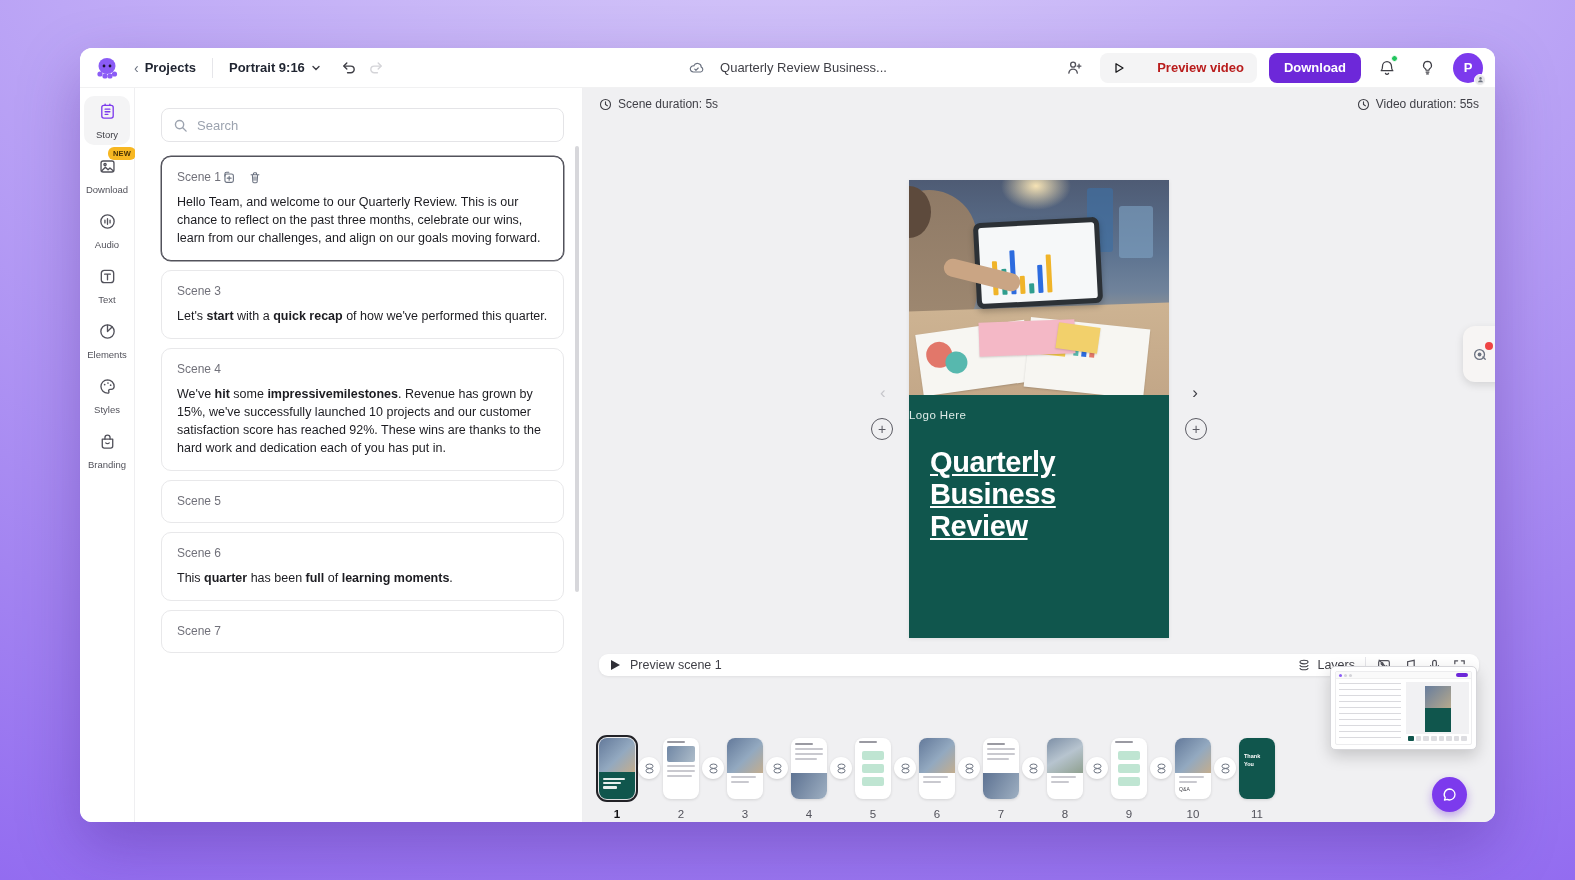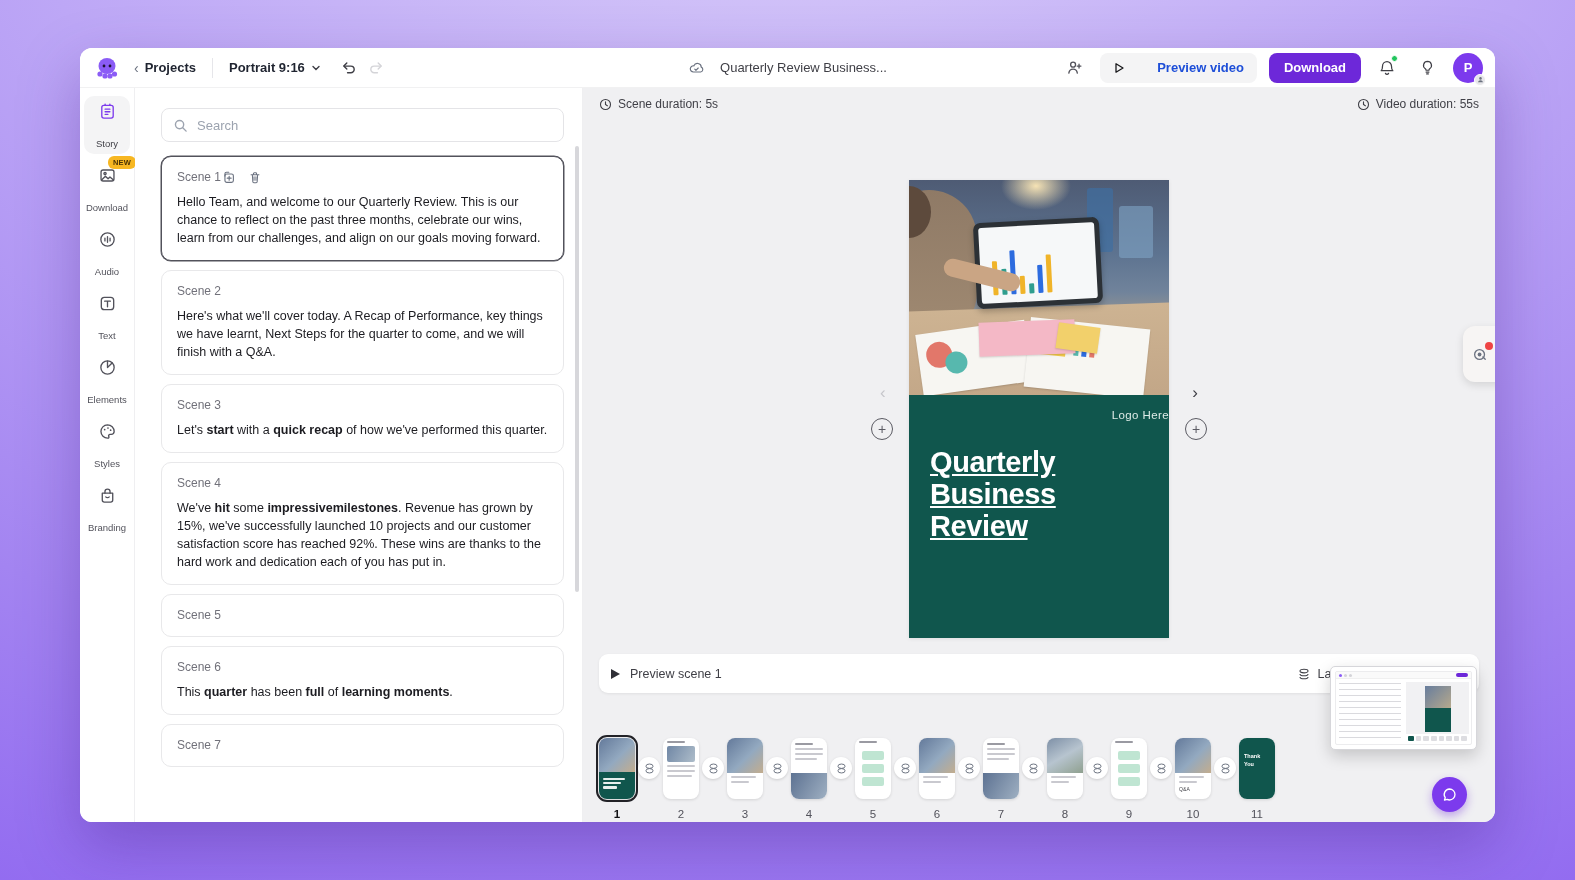--- a/index.html
+++ b/index.html
@@ -22,40 +22,40 @@
   .hdr-div { width:1px; height:20px; background:#e6e6ea; margin:0 16px; }
   .chev-down { color:#3f3f46; }
   .icon-btn { background:none; border:none; display:flex; align-items:center; justify-content:center;
     width:28px; height:28px; color:#3f3f46; cursor:pointer; }
   .icon-btn.disabled { color:#d4d4d8; }
   .hdr-center { position:absolute; left:50%; transform:translateX(-50%); display:flex;
     align-items:center; gap:16px; color:#3f3f46; font-size:13px; }
   .hdr-right { margin-left:auto; display:flex; align-items:center; gap:12px; }
   .btn { border:none; border-radius:8px; height:30px; font-size:13px; font-weight:700;
     display:flex; align-items:center; gap:7px; cursor:pointer; }
-  .btn-preview { background:#f4f4f5; color:#1d4ed8; padding:0 13px;gap:32px; }
+  .btn-preview { background:#f4f4f5; color:#b91c1c; padding:0 13px;gap:32px; }
   .btn-download { background:#6d28d9; color:#fff; padding:0 15px; }
   .bell-wrap { position:relative; }
   .bell-dot { position:absolute; top:1px; right:3px; width:7px; height:7px; border-radius:50%;
     background:#22c55e; border:1.5px solid #fff; }
   .avatar { position:relative; width:30px; height:30px; border-radius:50%; background:#7c3aed;
     color:#fff; font-size:13px; font-weight:700; display:flex; align-items:center;
     justify-content:center; cursor:pointer; }
   .avatar-badge { position:absolute; right:-3px; bottom:-3px; width:12px; height:12px;
     border-radius:50%; background:#e7e7ea; border:1.5px solid #fff; display:flex;
     align-items:center; justify-content:center; color:#6b7280; }
 
   
   .app-body { flex:1; display:flex; min-height:0; }
 
   
   .rail { width:55px; flex:0 0 55px; border-right:1px solid #efeff1; padding:8px 0;
     display:flex; flex-direction:column; align-items:center; gap:6px; background:#fff; }
   .rail-item { position:relative; width:46px; padding:6px 2px 5px; border-radius:10px;
-    display:flex; flex-direction:column; align-items:center; gap:17px; cursor:pointer;
+    display:flex; flex-direction:column; align-items:center; gap:8px; cursor:pointer;
     color:#52525b; }
   .rail-item.active { background:#f4f4f5; color:#7c3aed; }
   .rail-item .rlabel { font-size:9.5px; color:#52525b; }
   .rail-item.active .rlabel { color:#3f3f46; }
   .rail-badge { position:absolute; top:-4px; right:-6px; background:#f7b722; color:#4a3305;
     font-size:7.5px; font-weight:700; padding:2px 5px; border-radius:6px; letter-spacing:.2px; }
 
   
   .panel { width:448px; flex:0 0 448px; border-right:1px solid #efeff1; background:#fff;
     padding:20px 18px 0 26px; position:relative; overflow:hidden; }
@@ -104,37 +104,37 @@
   .bar { width:5px; border-radius:1px; }
   .desk { position:absolute; left:-10px; right:-10px; bottom:-8px; height:96px;
     background:linear-gradient(180deg,#cdb392,#c2a687); transform:rotate(-2deg); }
   .paper { position:absolute; background:#f7f6f2; box-shadow:0 1px 2px rgba(0,0,0,.15); }
   .p1 { left:10px; bottom:6px; width:110px; height:62px; transform:rotate(-8deg); }
   .p2 { left:118px; bottom:2px; width:120px; height:70px; transform:rotate(6deg); }
   .p3 { left:70px; bottom:40px; width:96px; height:34px; transform:rotate(-2deg); }
   .dot { position:absolute; border-radius:50%; }
   .sq { position:absolute; }
 
-  .canvas-logo { text-align:right; margin-top:14px; font-size:11.5px; letter-spacing:.4px;
+  .canvas-logo { text-align:left; margin-top:14px; font-size:11.5px; letter-spacing:.4px;
     color:#dceae6; }
   .canvas-title { margin:26px 0 0 21px; width:180px; font-size:29px; line-height:1.1;
     font-weight:700; letter-spacing:-.4px; color:#fff;text-decoration:underline; }
 
   .nav-arrow { position:absolute; top:296px; background:none; border:none; font-size:17px;
     cursor:pointer; line-height:1; }
   .nav-prev { left:297px; color:#c6c6cb; }
   .nav-next { right:297px; color:#3f3f46; }
   .add-scene { position:absolute; top:330px; width:22px; height:22px; border-radius:50%;
     border:1.5px solid #5b5b63; color:#5b5b63; background:transparent; font-size:14px;
     display:flex; align-items:center; justify-content:center; cursor:pointer; }
   .add-left { left:288px; }
   .add-right { right:288px; }
 
   
-  .preview-bar { position:absolute; left:16px; right:16px; top:566px; height:39px; background:#fff;
+  .preview-bar { position:absolute; left:16px; right:16px; top:566px; height:22px; background:#fff;
     border-radius:9px; box-shadow:0 1px 3px rgba(0,0,0,.07); display:flex; align-items:center;
     padding:0 12px; z-index:1; }
   .play-tri { width:0; height:0; border-left:9px solid #2f2f36; border-top:5.5px solid transparent;
     border-bottom:5.5px solid transparent; margin-right:10px; cursor:pointer; }
   .pb-label { font-size:12.5px; color:#3f3f46; }
   .pb-right { margin-left:auto; display:flex; align-items:center; gap:10px; color:#52525b; }
   .pb-layers { display:flex; align-items:center; gap:6px; font-size:12.5px; color:#3f3f46; cursor:pointer; }
   .pb-sep { width:1px; height:16px; background:#e6e6ea; }
   .pb-icon { display:flex; cursor:pointer; color:#52525b; }
 
@@ -395,26 +395,20 @@
                     <path d="M3.5 4.8h9M6.2 4.8V3.6a1 1 0 0 1 1-1h1.6a1 1 0 0 1 1 1v1.2M5 4.8l.5 8a1.2 1.2 0 0 0 1.2 1.1h2.6a1.2 1.2 0 0 0 1.2-1.1l.5-8" stroke-linejoin="round"></path>
                     <path d="M6.9 7.2v4M9.1 7.2v4"></path>
                   </svg>
                 </span>
               </span>
             </div>
             <p class="scene-text"><span>Hello Team, and welcome to our Quarterly Review. This is our chance to reflect on the past three months, celebrate our wins, learn from our challenges, and align on our goals moving forward.</span></p>
           </div>
           <div class="scene-card">
             <div class="scene-head">
-              <span class="scene-title">Scene 2</span>
-            </div>
-            <p class="scene-text"><span>Here's what we'll cover today. A Recap of Performance, key things we have learnt, Next Steps for the quarter to come, and we will finish with a Q&amp;A.</span></p>
-          </div>
-          <div class="scene-card">
-            <div class="scene-head">
               <span class="scene-title">Scene 3</span>
             </div>
             <p class="scene-text"><span>Let's </span><b>start</b><span> with a </span><b>quick recap</b><span> of how we've performed this quarter.</span></p>
           </div>
           <div class="scene-card">
             <div class="scene-head">
               <span class="scene-title">Scene 4</span>
             </div>
             <p class="scene-text"><span>We've </span><b>hit</b><span> some </span><b>impressivemilestones</b><span>. Revenue has grown by 15%, we've successfully launched 10 projects and our customer satisfaction score has reached 92%. These wins are thanks to the hard work and dedication each of you has put in.</span></p>
           </div>

